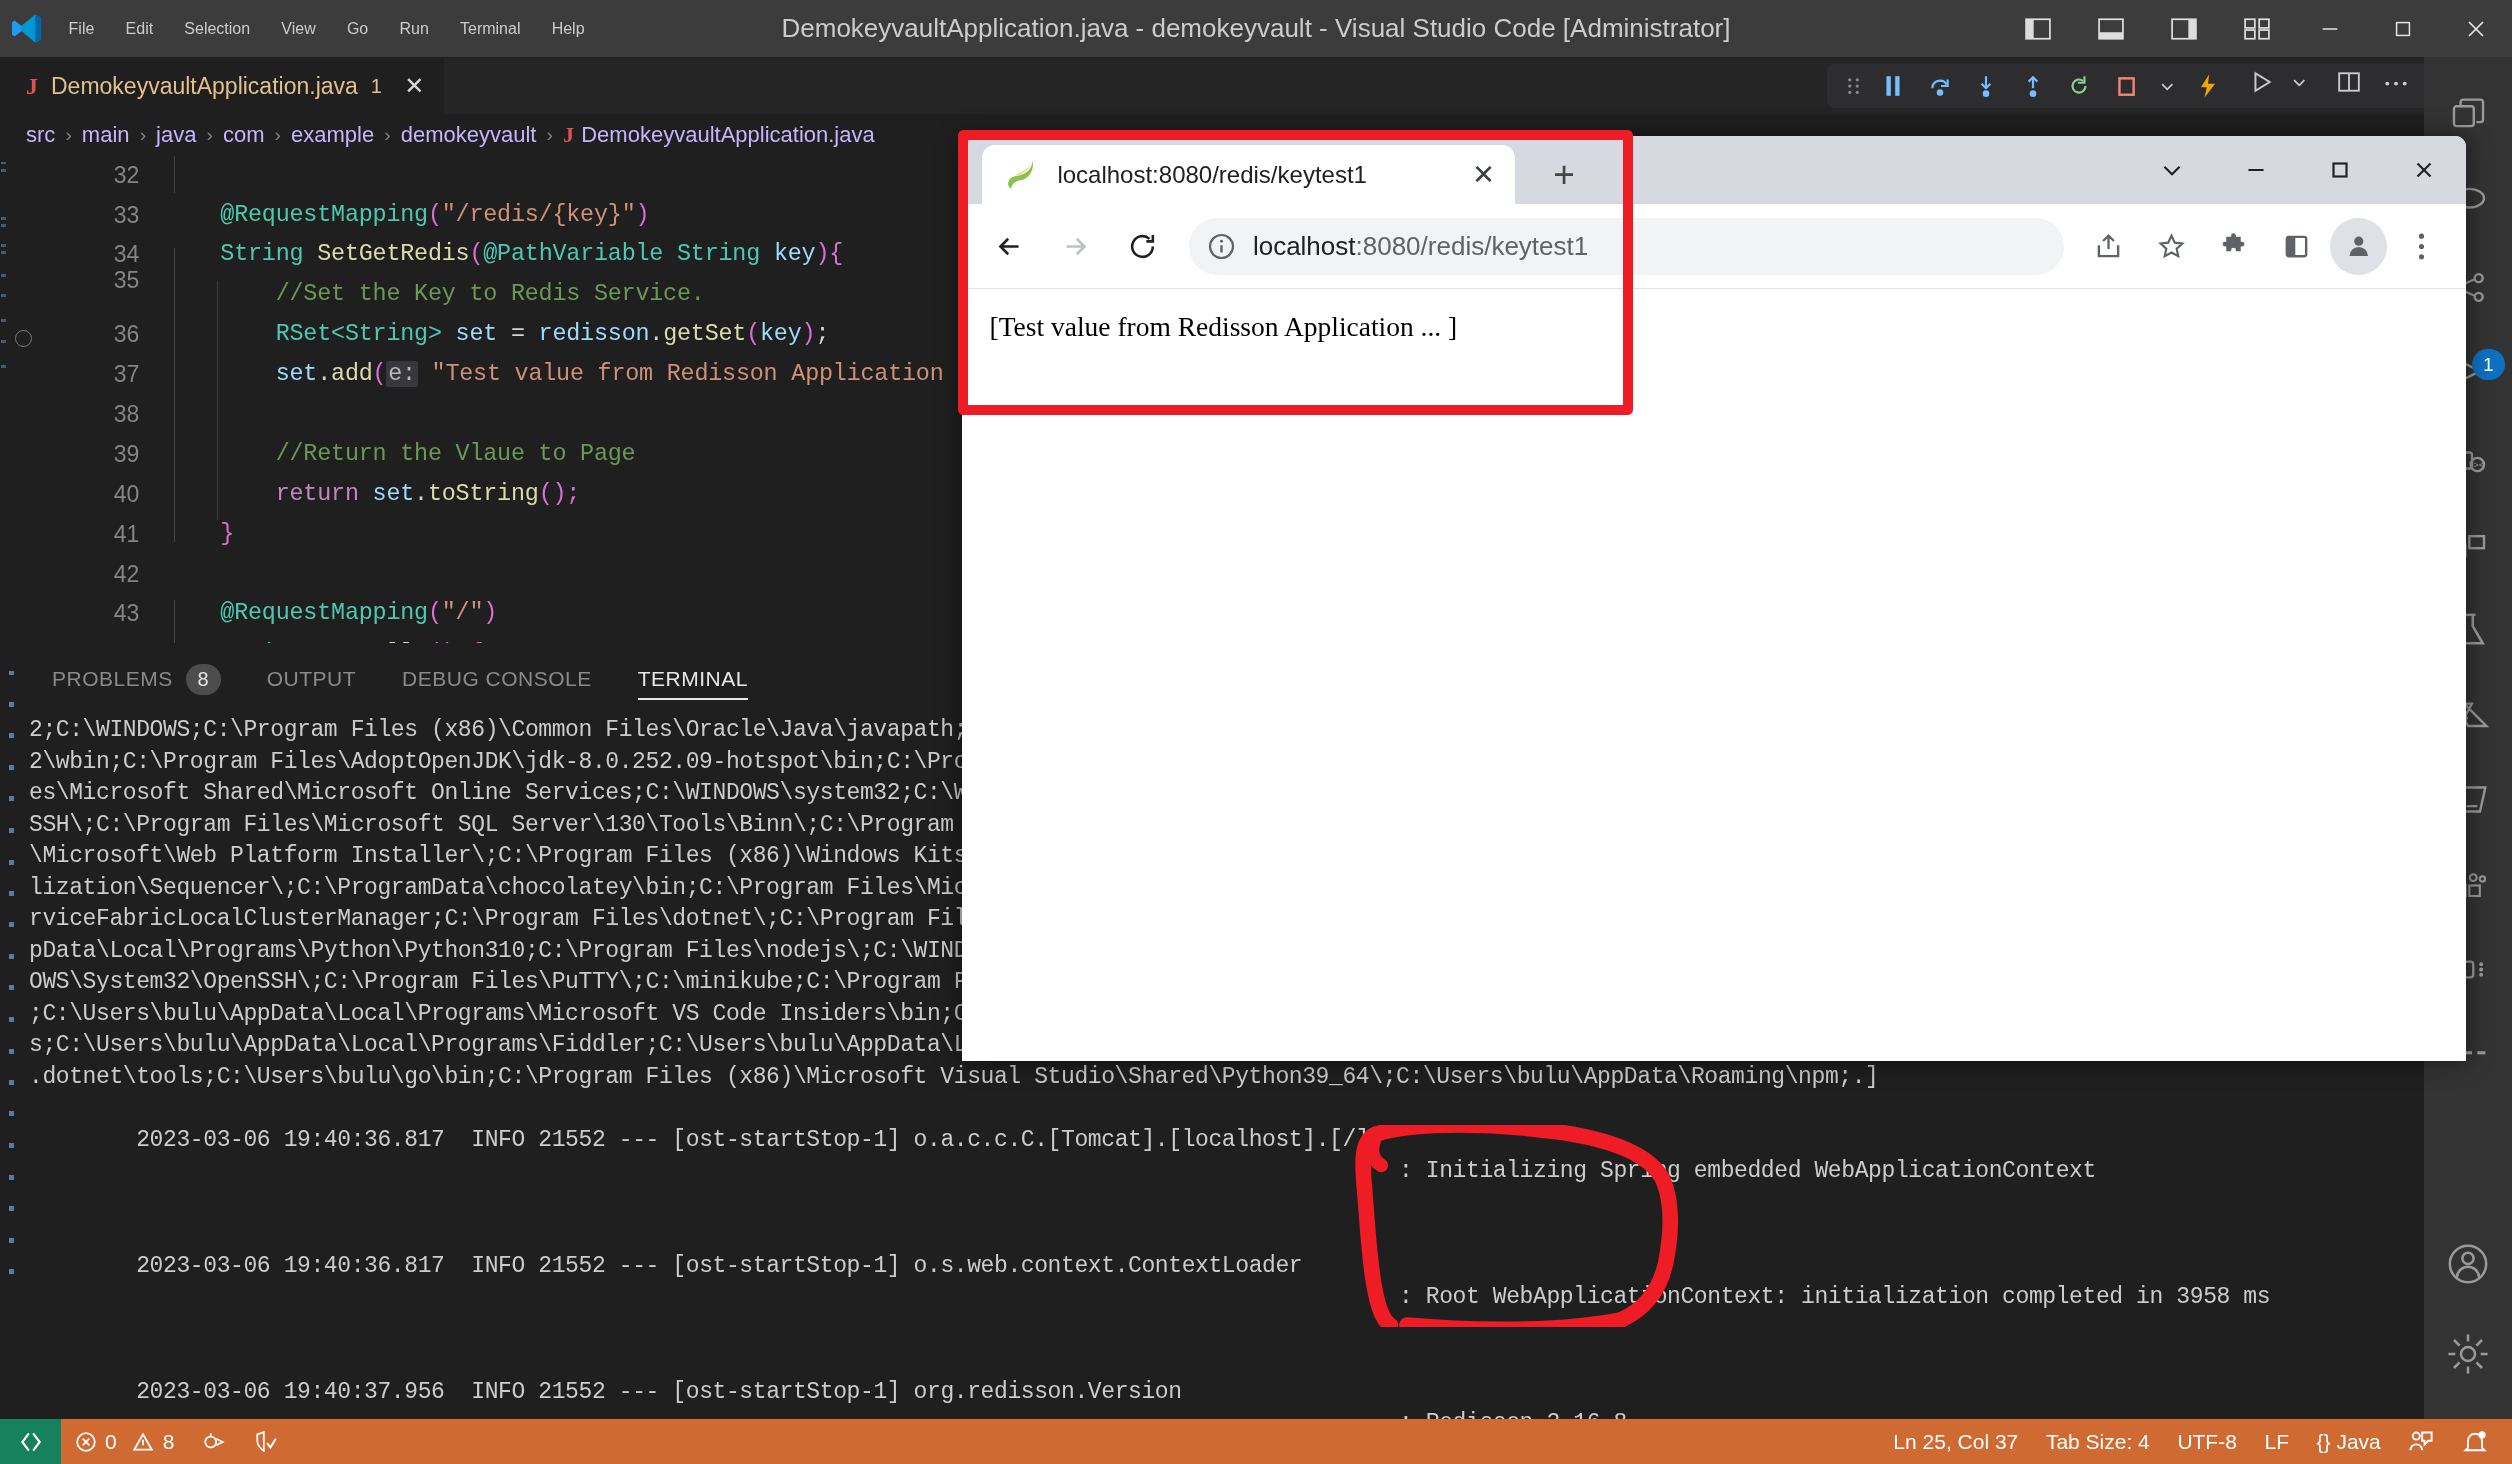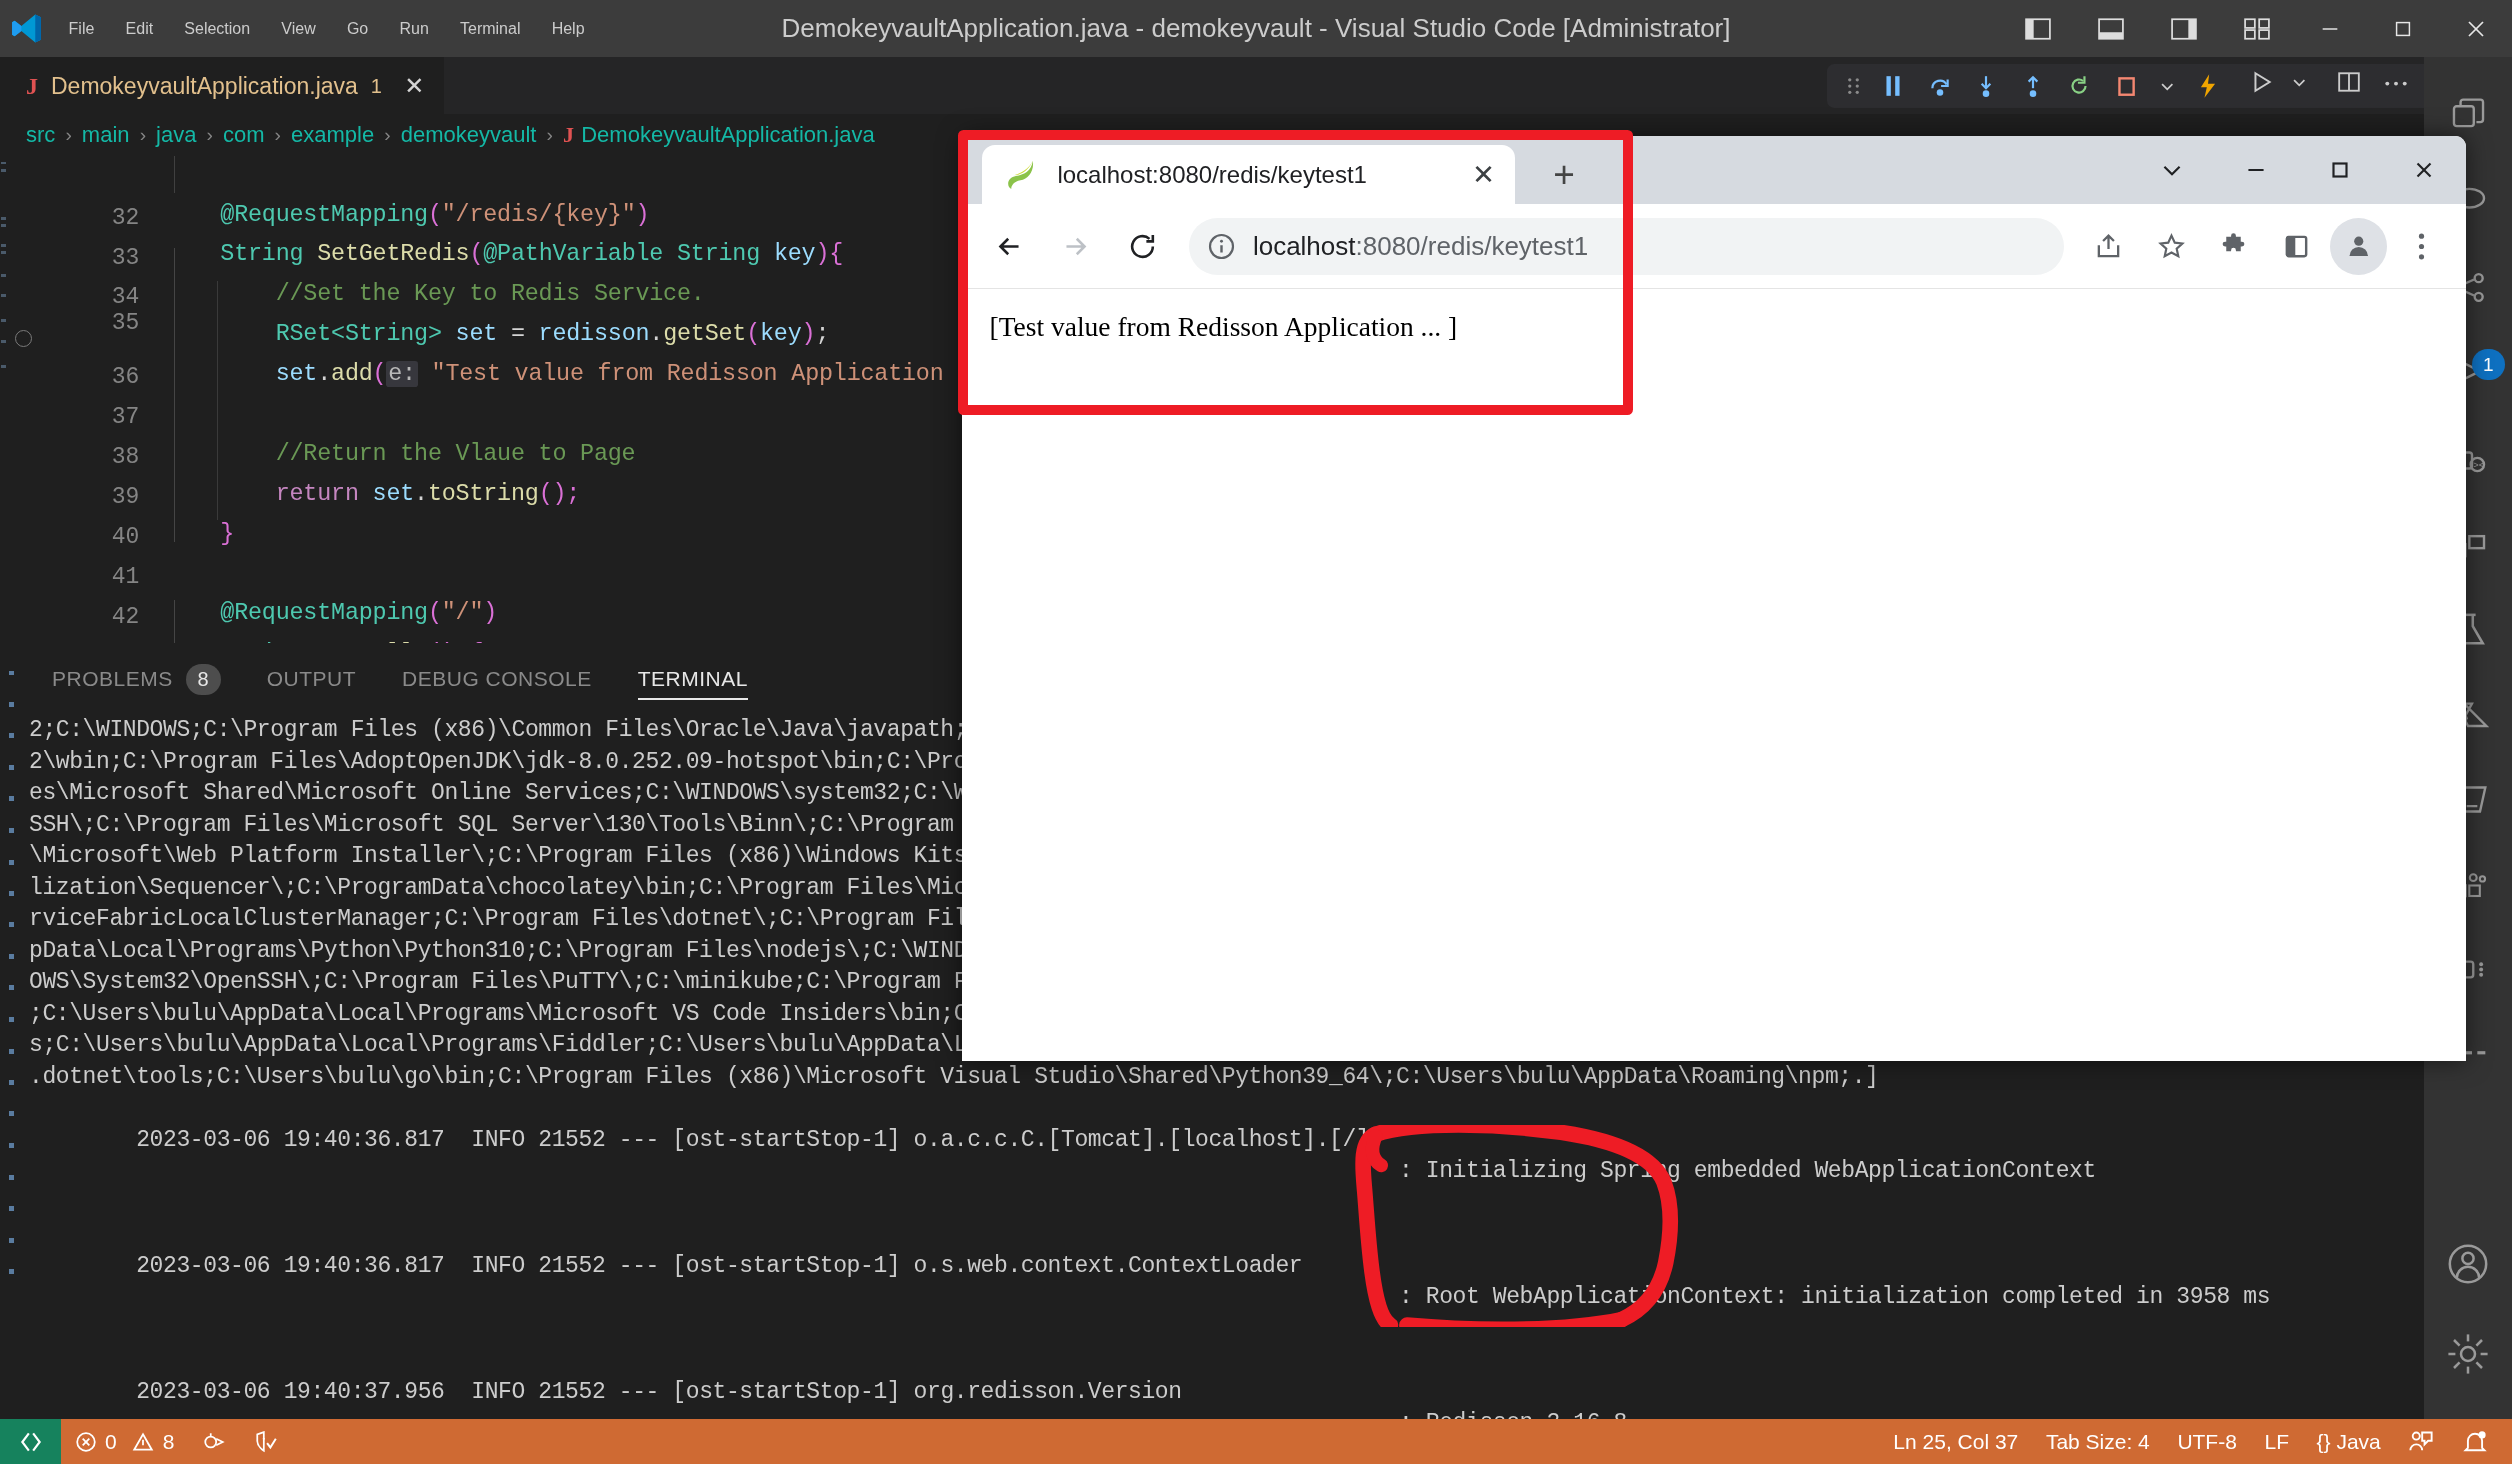--- a/index.html
+++ b/index.html
@@ -39,35 +39,35 @@
   .tab .jicon { color: #e05252; font-size: 24px; font-weight: bold; font-family: "Liberation Serif", serif; }
   .tab .tlabel { color: #e2c08d; font-size: 23px; }
   .tab .tnum { color: #e2c08d; font-size: 20px; }
   .tab .tclose { color: #d4d4d4; font-size: 24px; margin-left: 9.2px; }
 
   
   .breadcrumbs {
     position: absolute; top: 114px; left: 0; width: 2512px; height: 42px;
     background: #1f1f1f; display: flex; align-items: center; padding-left: 26px; gap: 1.8px;
   }
-  .bc { color: #14b8a6; font-size: 22px; }
+  .bc { color: #c4b5fd; font-size: 22px; }
   .bc.sep { color: #868686; padding: 0 8.3px; font-size: 19px; }
   .bc.jred { color: #e05252; font-weight: bold; font-family: "Liberation Serif", serif; padding-right: 5.5px;}
 
   
   .editor {
     position: absolute; top: 156px; left: 0; width: 2512px; height: 487px;
     background: #1f1f1f; overflow: hidden;
   }
   .minimap-strip { position: absolute; left: 0; top: 0; width: 7.3px; height: 487px; }
   .mm { position: absolute; left: 0.9px; width: 5.5px; height: 2.8px; background: #4a5a6a; }
   .gutter { position: absolute; left: 7.3px; top: 0; width: 158px; height: 487px; }
   .lnum {
     position: absolute; right: 26px; color: #858585; font-size: 23px;
-    font-family: Liberation Mono, monospace; text-align: right; margin-top: 43px;
+    font-family: Liberation Sans, sans-serif; text-align: right;
   }
   .brkdot {
     position: absolute; left: 7.3px; width: 17.4px; height: 17.4px; border: 1.8px solid #7a7a7a;
     border-radius: 50%;
   }
   .codearea { position: absolute; left: 165px; top: 0; right: 0; height: 487px; }
   .cline {
     position: absolute; left: 0; white-space: pre; font-size: 23.4px;
     font-family: "Liberation Mono", monospace; letter-spacing: -0.2px;
   }

